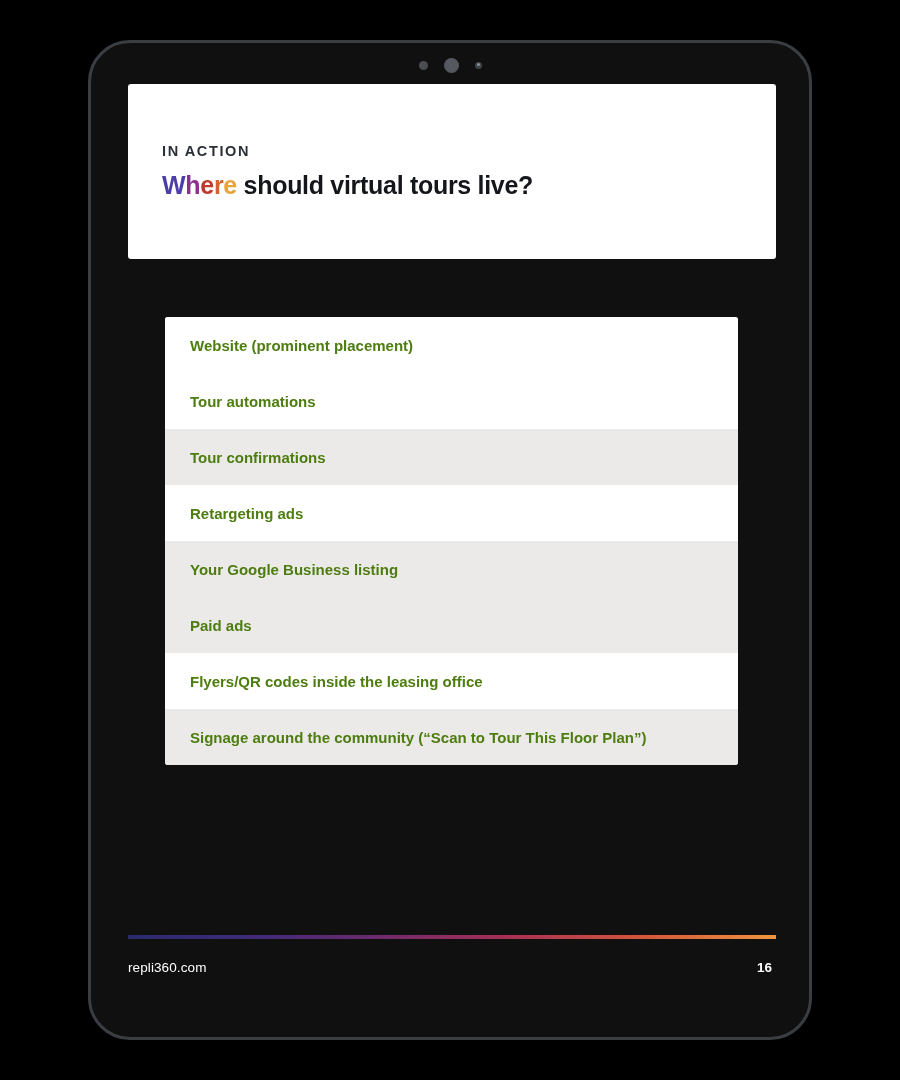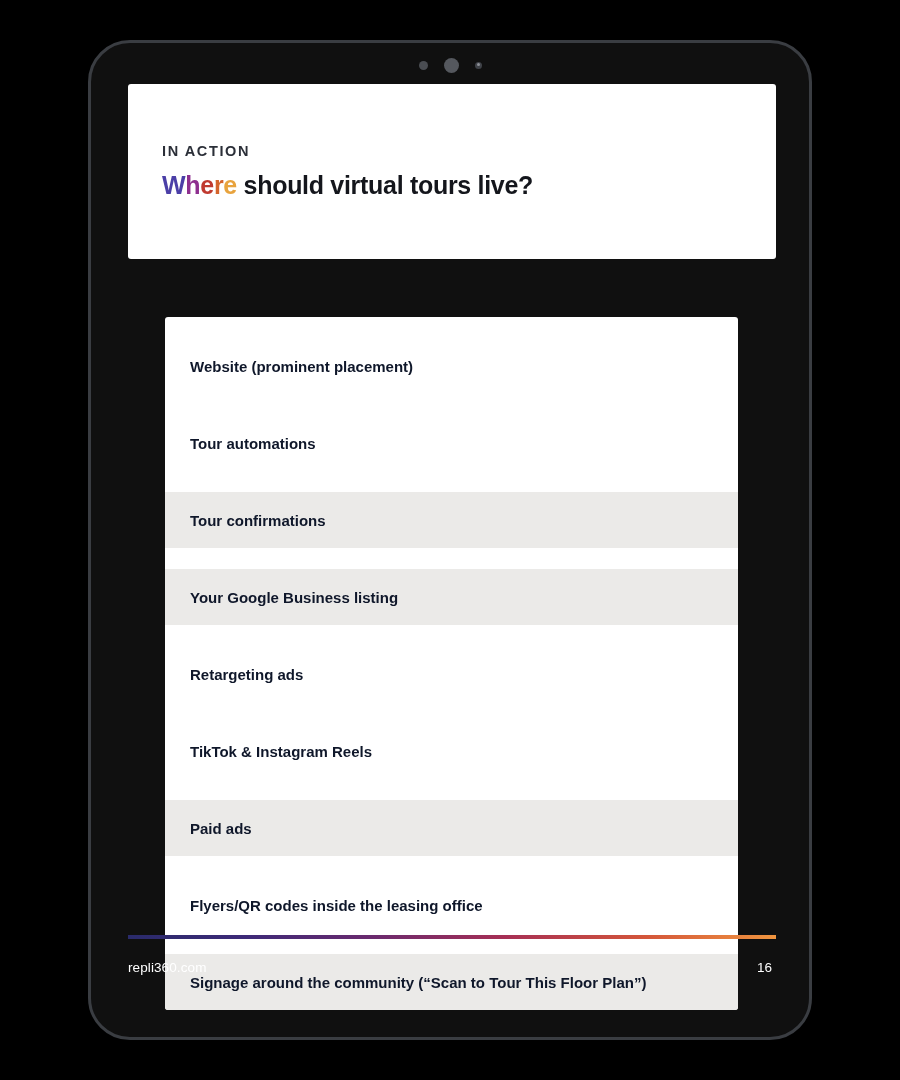--- a/index.html
+++ b/index.html
@@ -127,23 +127,22 @@
   }
 
   .row {
     height: 56px;
     display: flex;
     align-items: center;
     padding-left: 25px;
     box-sizing: border-box;
     font-size: 15px;
     font-weight: bold;
-    color: #0f172a;
+    color: #4d7c0f;
     background: #ffffff;
-    margin-top: 21px;
   }
   .row.alt {
     background: #ebeae8;
   }
 
   
   .footer-rule {
     position: absolute;
     left: 37px;
     top: 892px;
@@ -160,21 +159,21 @@
     font-weight: normal;
     color: #ffffff;
     letter-spacing: 0.1px;
   }
 
   .footer-right {
     position: absolute;
     right: 37px;
     top: 917px;
     font-size: 13.5px;
-    font-weight: normal;
+    font-weight: bold;
     color: #ffffff;
     text-align: right;
   }
 </style>
 </head>
 <body>
 
 <div id="page">
 
   <div class="device">
@@ -195,28 +194,25 @@
       <div class="list">
         <div class="row">
             <span>Website (prominent placement)</span>
           </div>
         <div class="row">
             <span>Tour automations</span>
           </div>
         <div class="row alt">
             <span>Tour confirmations</span>
           </div>
+        <div class="row">
+            <span>Retargeting ads</span>
+          </div>
         <div class="row alt">
             <span>Your Google Business listing</span>
-          </div>
-        <div class="row">
-            <span>Retargeting ads</span>
-          </div>
-        <div class="row">
-            <span>TikTok &amp; Instagram Reels</span>
           </div>
         <div class="row alt">
             <span>Paid ads</span>
           </div>
         <div class="row">
             <span>Flyers/QR codes inside the leasing office</span>
           </div>
         <div class="row alt">
             <span>Signage around the community (“Scan to Tour This Floor Plan”)</span>
           </div>

